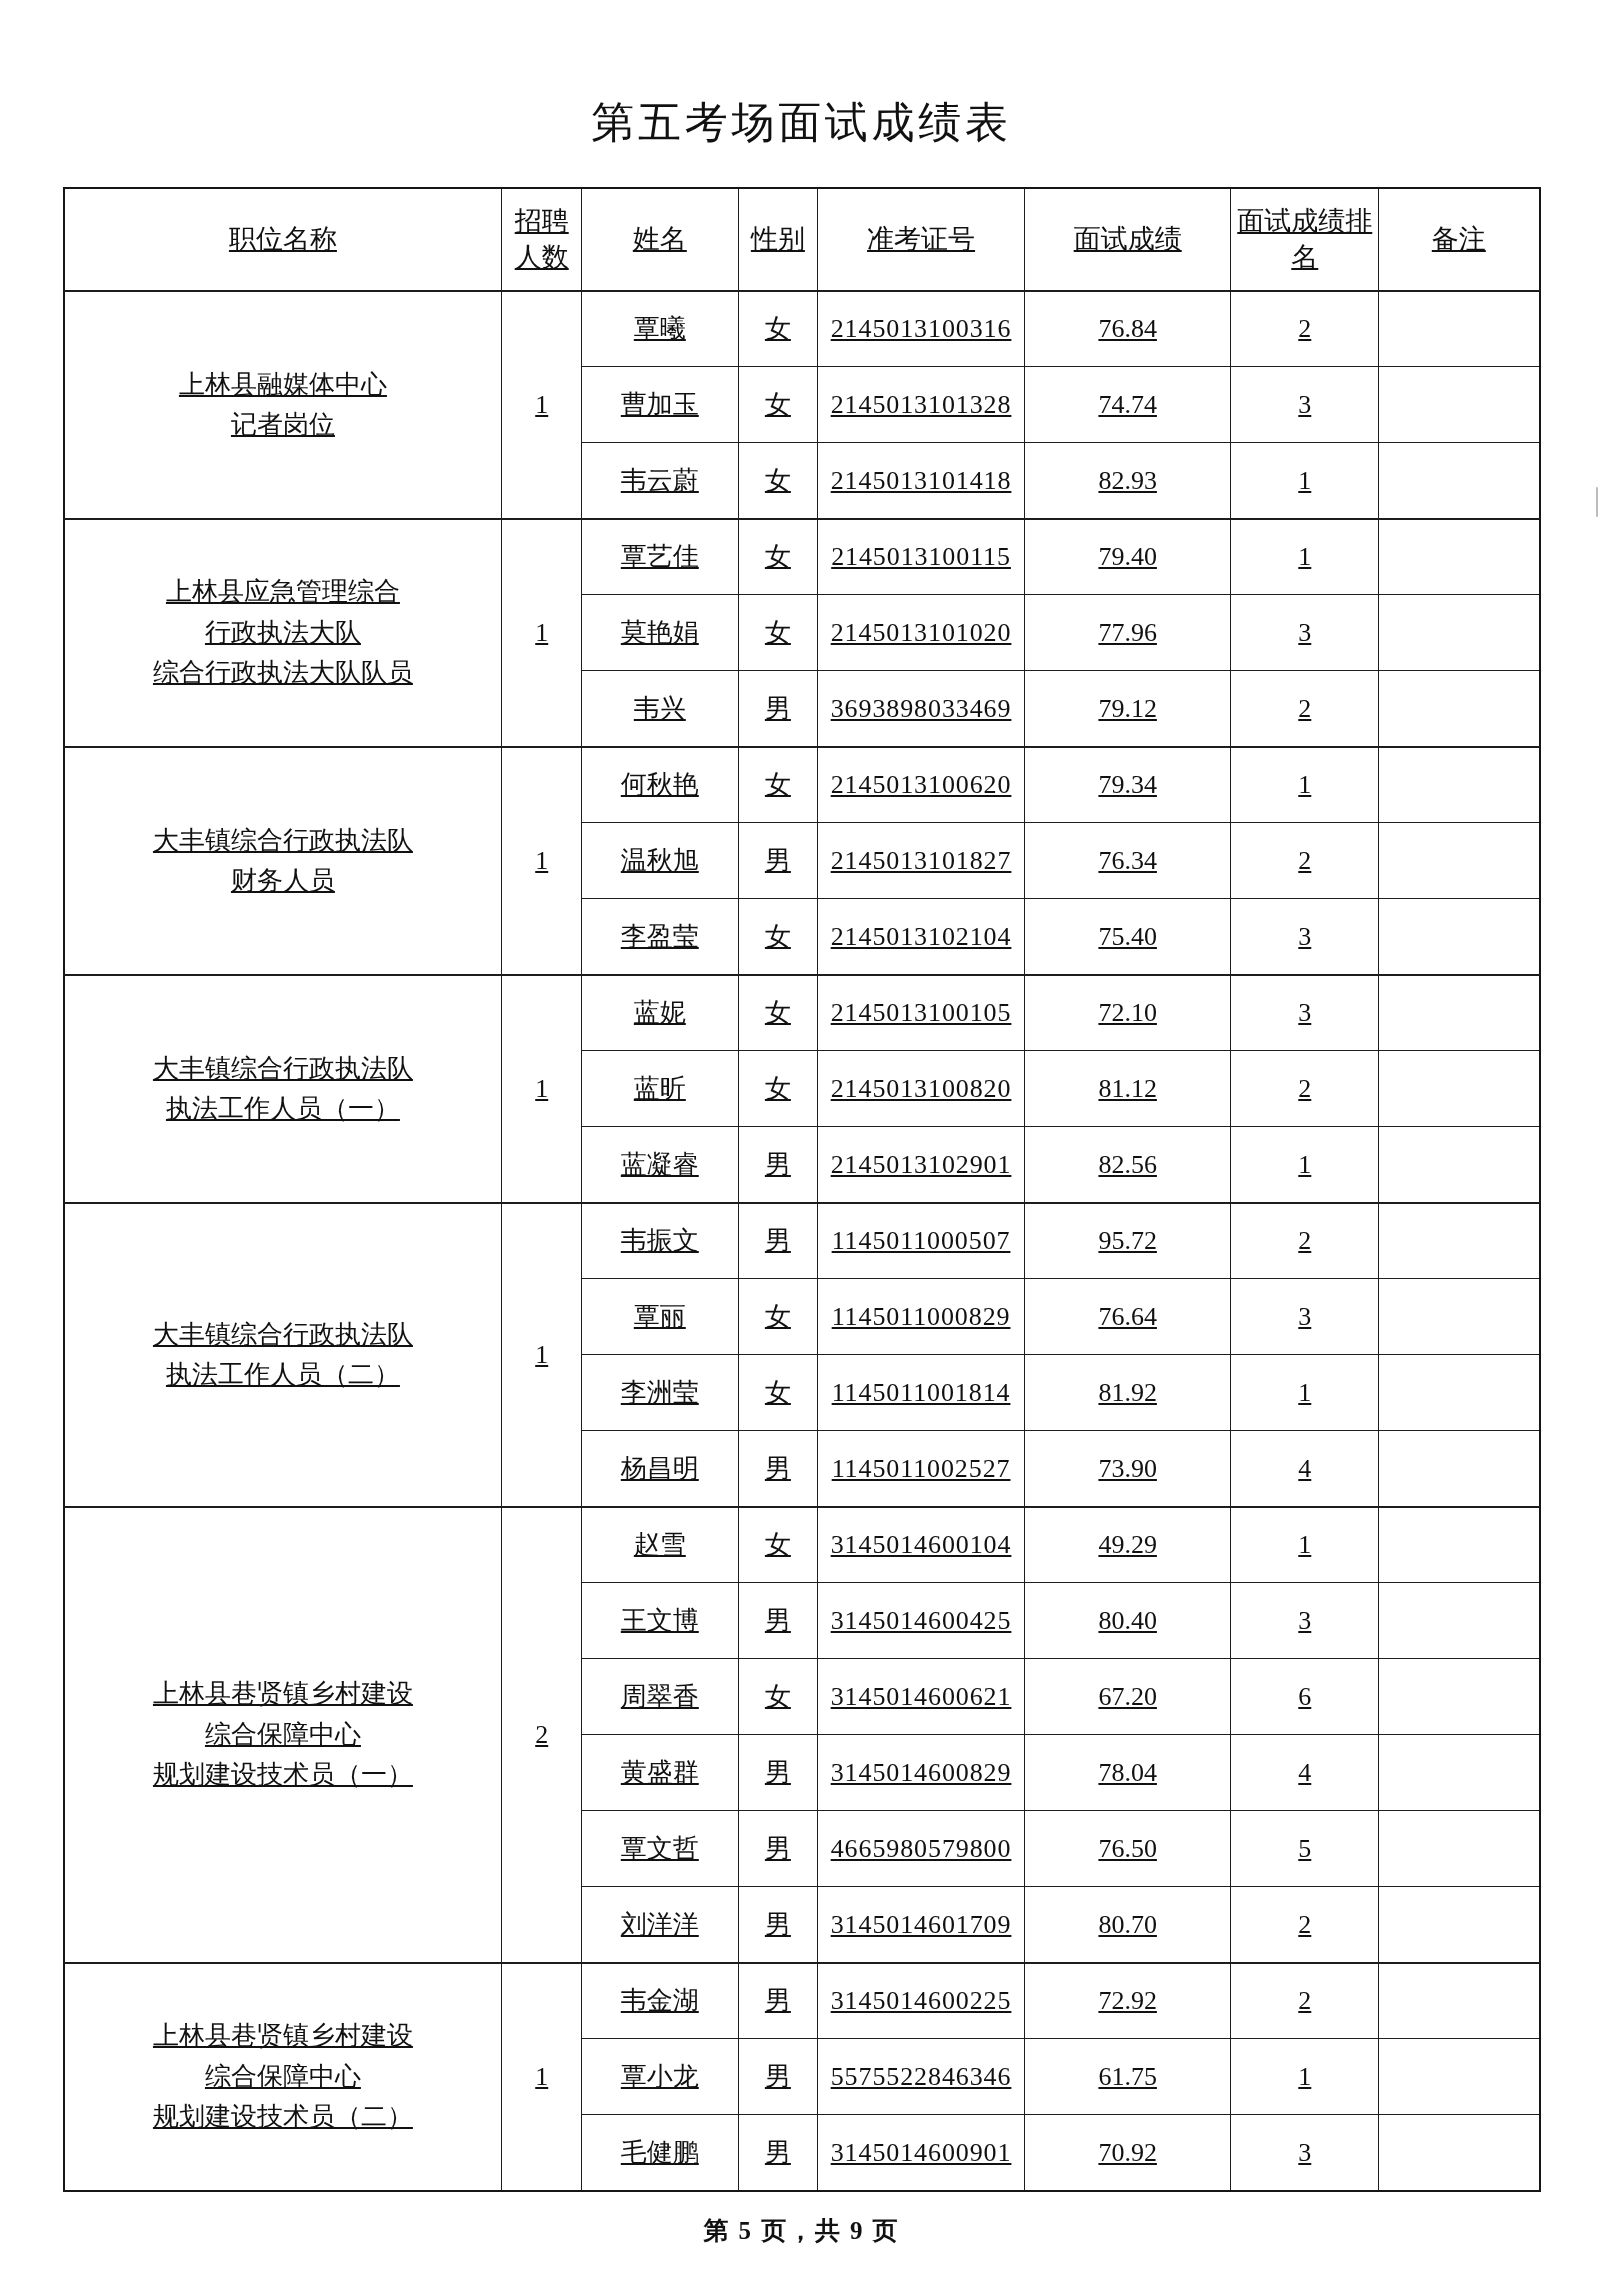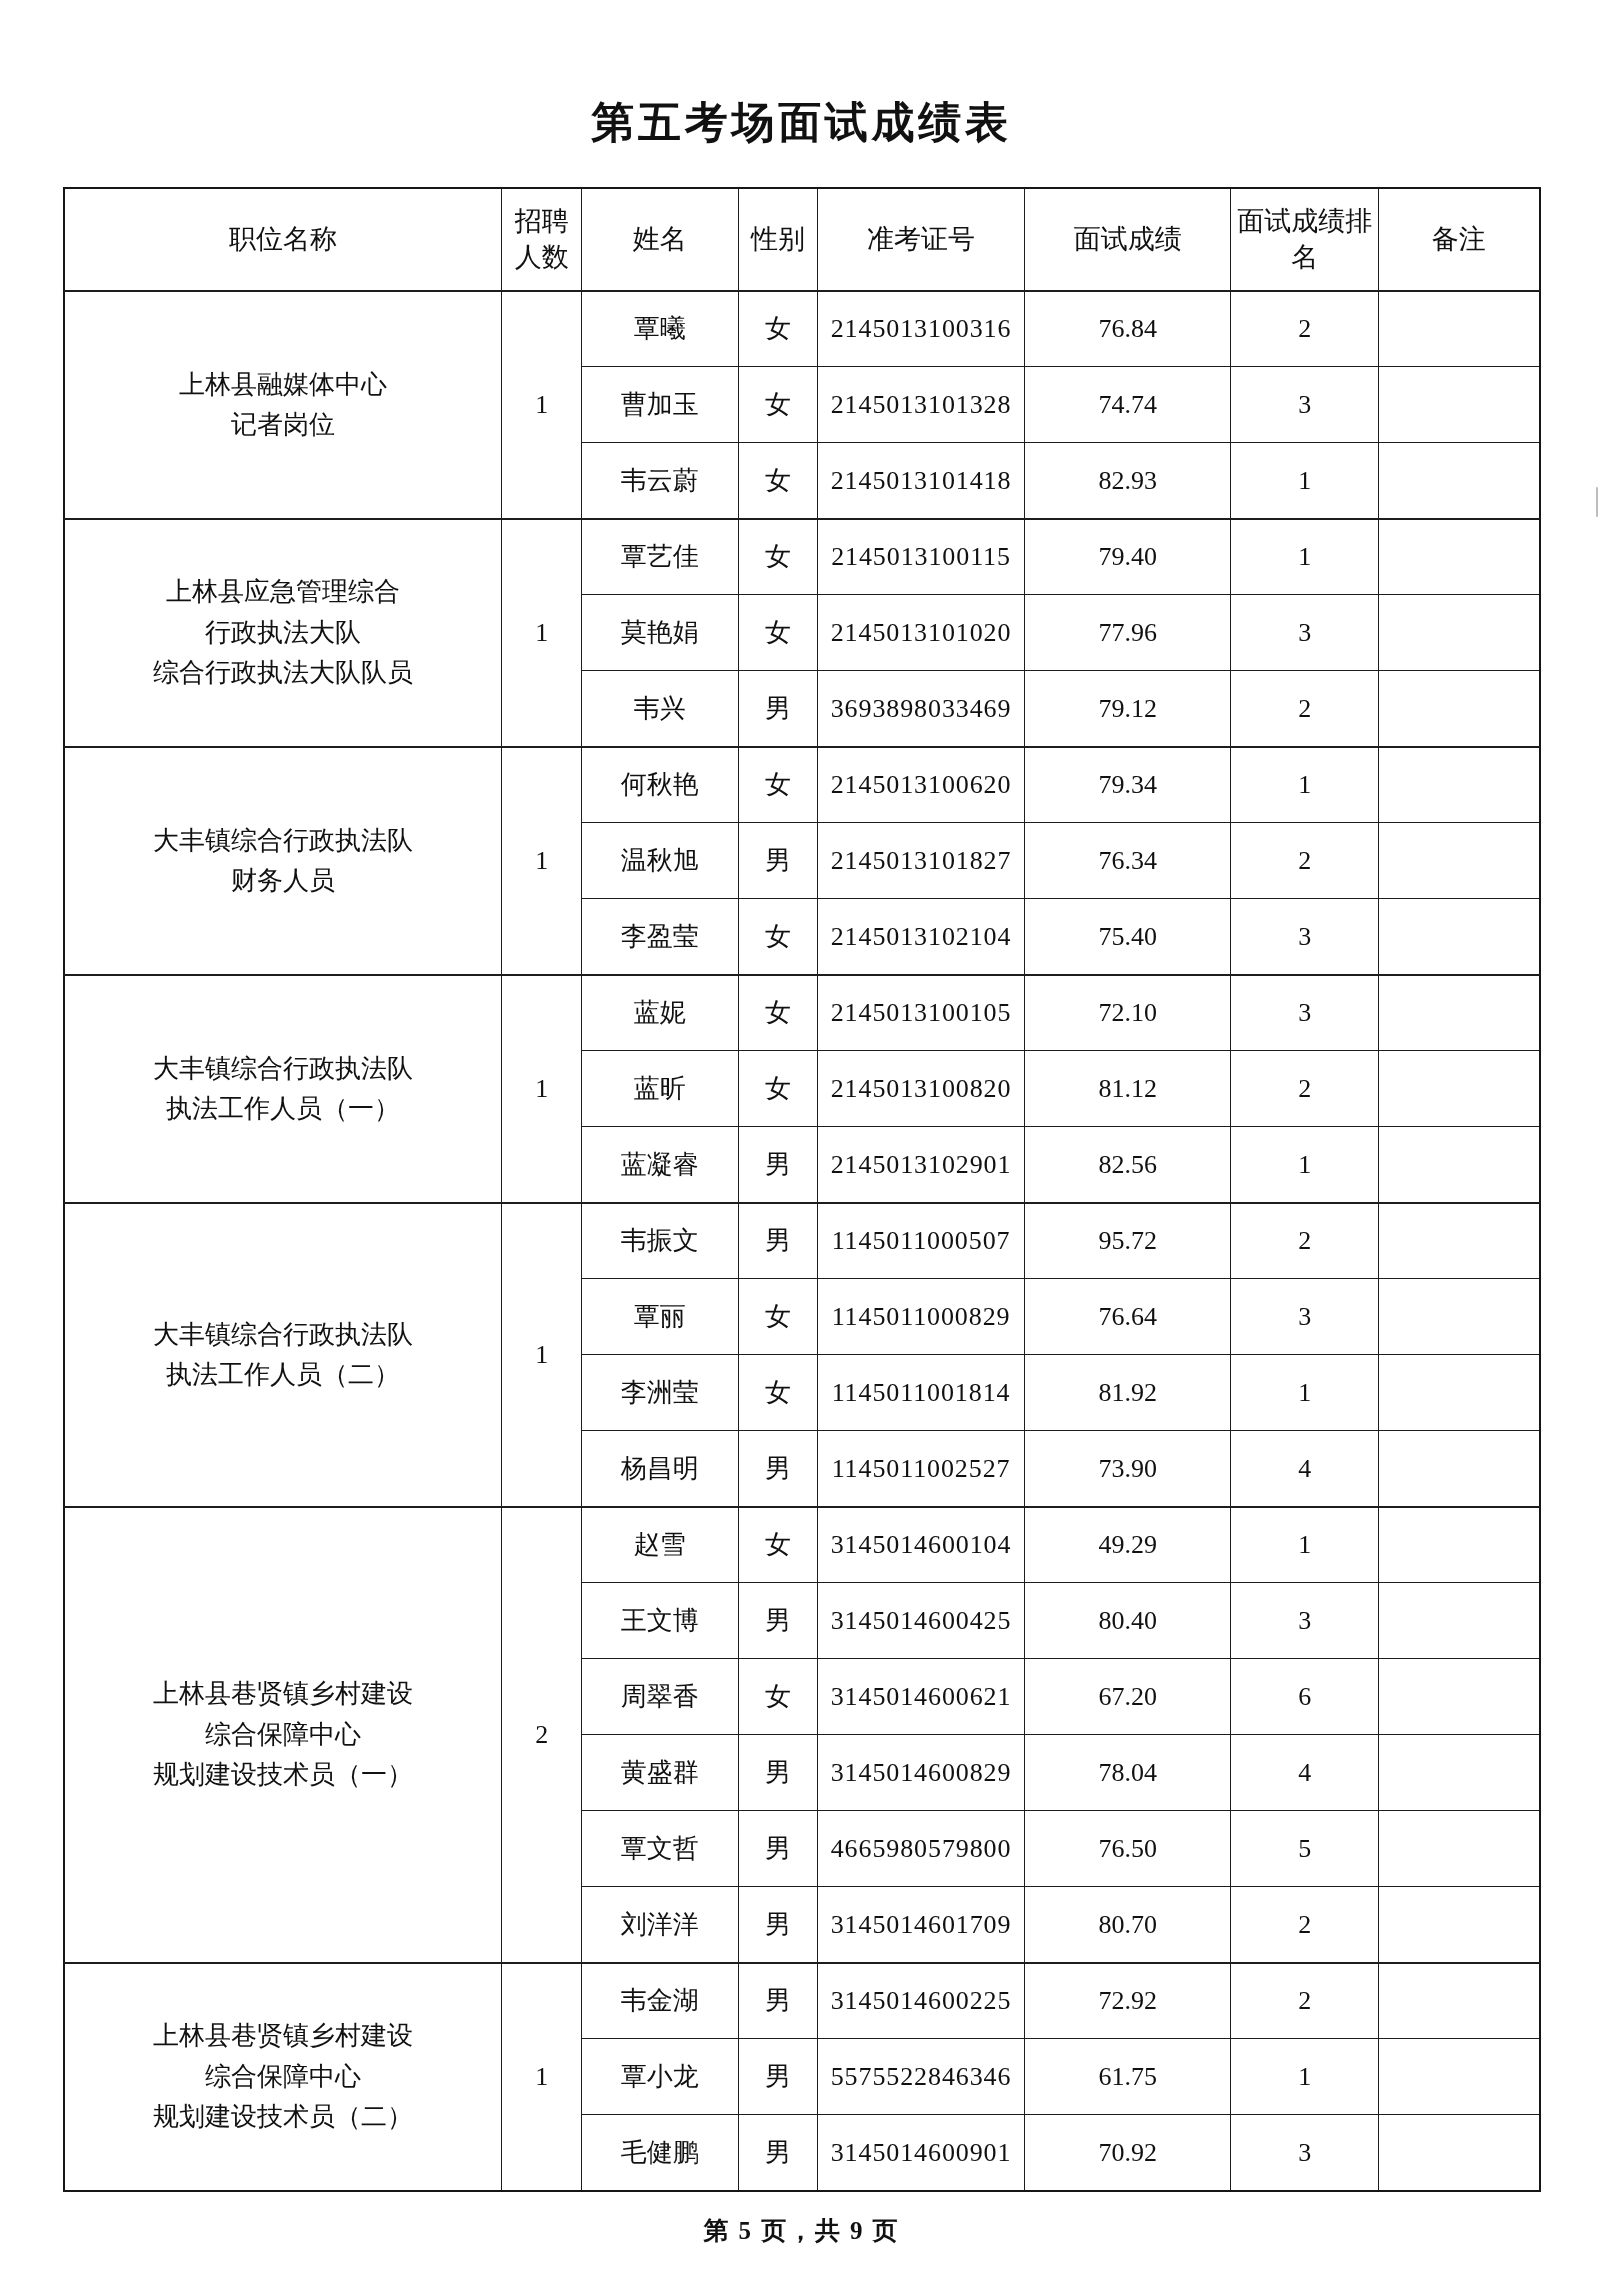--- a/index.html
+++ b/index.html
@@ -8,26 +8,27 @@
     background:#ffffff;
     color:#111;
     font-family:"Liberation Serif","DejaVu Serif",serif;
     position:relative;
     overflow:hidden;
   }
   .page-title{
     padding-top:65px;
     text-align:center;
     font-size:43px;
-    font-weight:700;
+    font-weight:400;
     letter-spacing:3.7px;
   }
   .table-wrap{
     width:1478px;
     margin:35px auto 0 auto;
+    text-decoration:underline;
   }
   table.score-table{
     width:100%;
     border-collapse:collapse;
     table-layout:fixed;
     border:2.8px solid #161616;
   }
   .score-table th,.score-table td{
     border:1.9px solid #1d1d1d;
     text-align:center;

